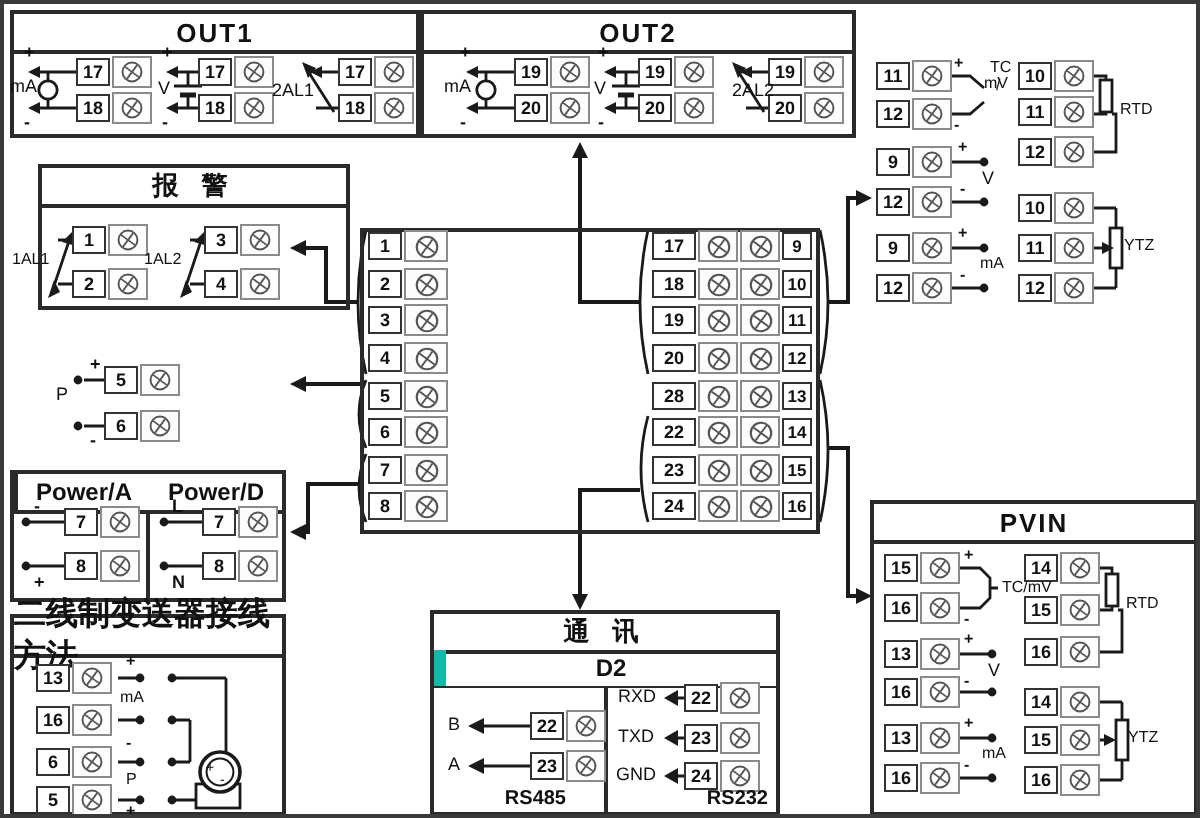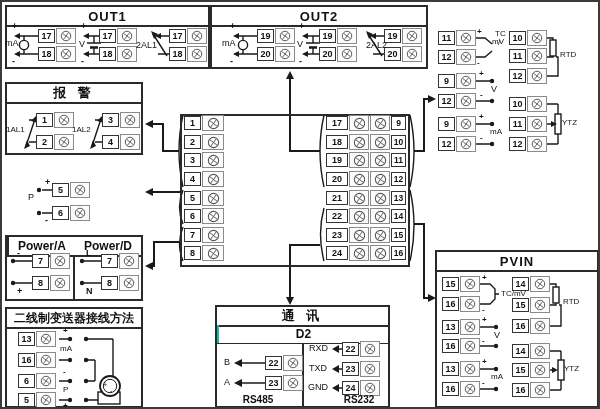--- a/index.html
+++ b/index.html
@@ -13,21 +13,21 @@
   .trow{position:absolute;display:flex;align-items:center;height:16px;z-index:3;}
   .tnum{display:inline-flex;align-items:center;justify-content:center;box-sizing:border-box;
         border:1.3px solid #333;background:#fff;height:14px;width:17px;font-size:9px;font-weight:bold;}
   .w22{width:22px}.w15{width:15px;font-size:8.5px}
   .screw{display:inline-flex;align-items:center;justify-content:center;box-sizing:border-box;
          border:1.3px solid #8a8a8a;background:#fcfcfc;width:20px;height:16px;margin-left:1px;}
   .si{display:block}
   .lb{position:absolute;font-size:9px;line-height:1;white-space:nowrap;z-index:4;background:transparent;}
   .sg{font-weight:bold;}
   .s8{font-size:8px}.s7{font-size:7px}
-  .ctr{text-align:center}
+  .ctr{text-align:right}
   .hdr2{position:absolute;left:0;top:0;right:0;height:18px;display:flex;border-bottom:2px solid #2a2a2a;}
   .hdr2>div{flex:1;display:flex;align-items:center;justify-content:center;font-weight:bold;font-size:12px;}
   .vdiv{position:absolute;top:0;bottom:0;width:0;border-left:2px solid #2a2a2a;}
 </style>
 </head>
 <body>
 
 <div class="page">
 
 <svg class="wires" width="600" height="409" viewBox="0 0 600 409">
@@ -166,37 +166,37 @@
 
 <div class="panel" style="left:3px;top:3px;width:205px;height:64px">
   <div class="ptitle">OUT1</div>
     </div>
 <div class="panel" style="left:208px;top:3px;width:218px;height:64px">
   <div class="ptitle">OUT2</div>
     </div>
 <div class="panel" style="left:433px;top:248px;width:164px;height:158px">
   <div class="ptitle">PVIN</div>
     </div>
-<div class="panel" style="left:3px;top:80px;width:138px;height:73px">
+<div class="panel" style="left:17px;top:80px;width:156px;height:73px">
   <div class="ptitle cn">报  警</div>
     </div>
 <div class="panel" style="left:3px;top:233px;width:138px;height:66px">
   <div class="hdr2">
     <div style="border-left:2px solid #2a2a2a">Power/A</div>
     <div>Power/D</div>
   </div>
   <div class="vdiv" style="left:66px;top:18px"></div>
 </div>
 <div class="panel" style="left:3px;top:305px;width:138px;height:101px">
-  <div class="ptitle" style="font-size:12px;letter-spacing:0">二线制变送器接线方法</div>
+  <div class="ptitle" style="font-size:16px;letter-spacing:0">二线制变送器接线方法</div>
     </div>
 <div class="panel" style="left:213px;top:303px;width:175px;height:103px">
   <div class="ptitle cn">通  讯</div>
   <div class="hdr2" style="top:18px;height:18px;border-bottom:1.6px solid #2a2a2a">
-    <div style="border-left:2px solid #14b8a6">D2</div>
+    <div style="border-left:6px solid #14b8a6">D2</div>
   </div>
   <div class="vdiv" style="left:85px;top:36px"></div>
 </div>
 <div class="panel" style="left:178px;top:112px;width:230px;height:153px;border-width:2px"></div>
 
 <div class="trow" style="left:36px;top:26px">
       <span class="tnum">17</span>
       <span class="screw">
         <svg class="si" width="12" height="12" viewBox="0 0 16 16">
           <use href="#scr"></use>
@@ -761,21 +761,21 @@
         </svg>
       </span>
       <span class="screw">
         <svg class="si" width="13" height="13" viewBox="0 0 16 16">
           <use href="#scr"></use>
         </svg>
       </span>
       <span class="tnum w15" style="margin-left:1px">12</span>
     </div>
 <div class="trow" style="left:324px;top:188px">
-      <span class="tnum w22">21</span>
+      <span class="tnum w22">28</span>
       <span class="screw">
         <svg class="si" width="13" height="13" viewBox="0 0 16 16">
           <use href="#scr"></use>
         </svg>
       </span>
       <span class="screw">
         <svg class="si" width="13" height="13" viewBox="0 0 16 16">
           <use href="#scr"></use>
         </svg>
       </span>

